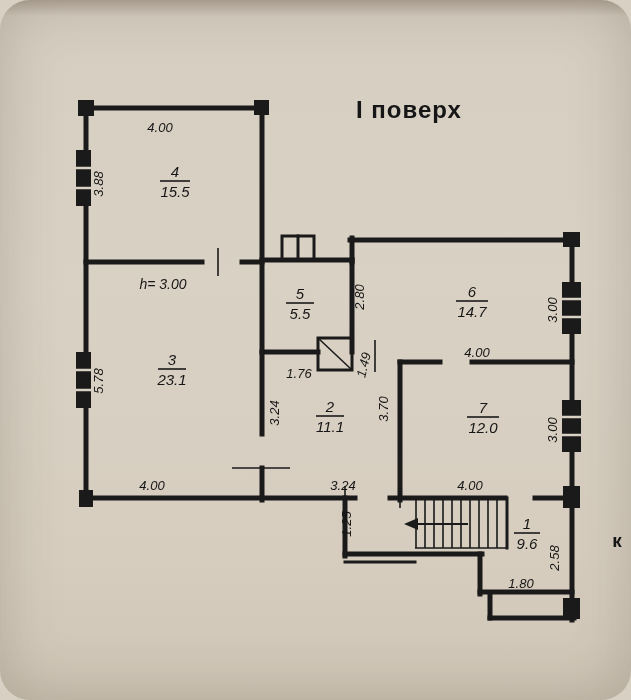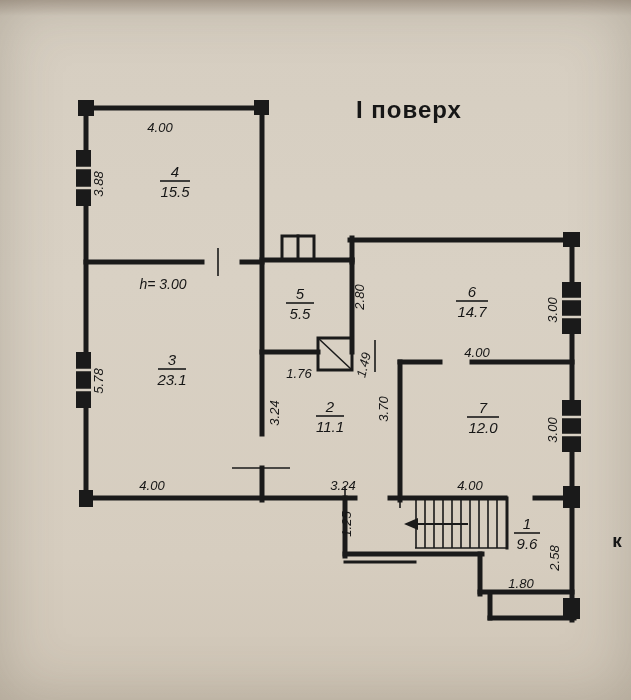--- a/index.html
+++ b/index.html
@@ -5,20 +5,21 @@
   html,body{margin:0;padding:0;}
   body{
     width:631px;height:700px;overflow:hidden;
     font-family:"Liberation Sans", sans-serif;
     background:#d8d0c3;
   }
   .photo{
     position:relative;width:631px;height:700px;
     background:linear-gradient(180deg,#b3a799 0px,#d6cec1 16px,#d9d1c4 40%,#d6cdbf 80%,#cfc5b6 100%);
     box-shadow:inset 0 0 60px rgba(80,70,55,.25);
+    border-radius:30px;
   }
   svg{display:block;}
   .wall{stroke:#1a1a1a;stroke-width:5;fill:none;stroke-linecap:square;}
   .wall-thin{stroke:#1a1a1a;stroke-width:3;fill:none;stroke-linecap:square;}
   .tick{stroke:#1a1a1a;stroke-width:1.6;fill:none;}
   .step{stroke:#1a1a1a;stroke-width:1.6;fill:none;}
   .blk{fill:#1a1a1a;}
   .win-stripe{stroke:#d9d1c4;stroke-width:2.4;}
   text{fill:#161616;}
   .title{font-size:24px;font-weight:bold;letter-spacing:1px;}

